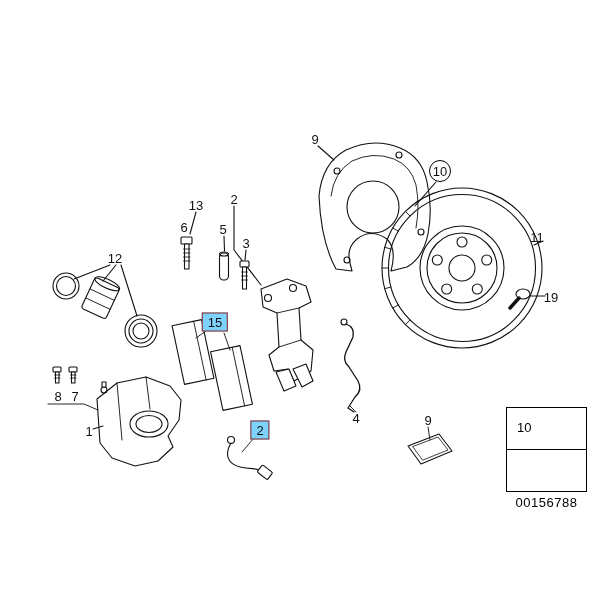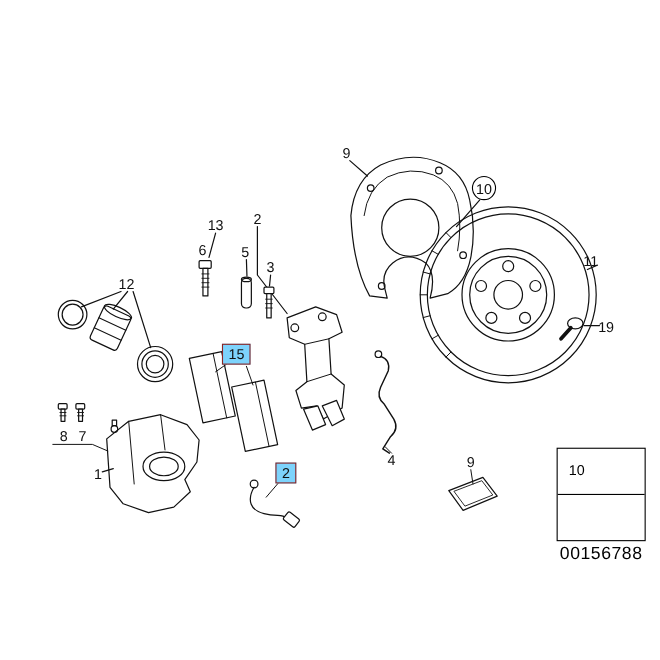--- a/index.html
+++ b/index.html
@@ -26,21 +26,21 @@
   }
   .legend .cell-top{
     position:relative;height:42px;border-bottom:1.2px solid #000;box-sizing:border-box;
   }
   .legend .cell-bottom{position:relative;height:41px;}
   .legend .ref{
     position:absolute;left:10px;top:12px;font-size:13px;
   }
   .code{
     position:absolute;left:506px;top:495px;width:81px;text-align:center;
-    font-size:16px;letter-spacing:.5px;
+    font-size:13px;letter-spacing:.5px;
   }
 </style>
 </head>
 <body>
 
 <div class="stage">
 
   <svg class="art" width="600" height="600" viewBox="0 0 600 600">
     <g fill="none" stroke="#111" stroke-width="1.1" stroke-linejoin="round" stroke-linecap="round">
 

